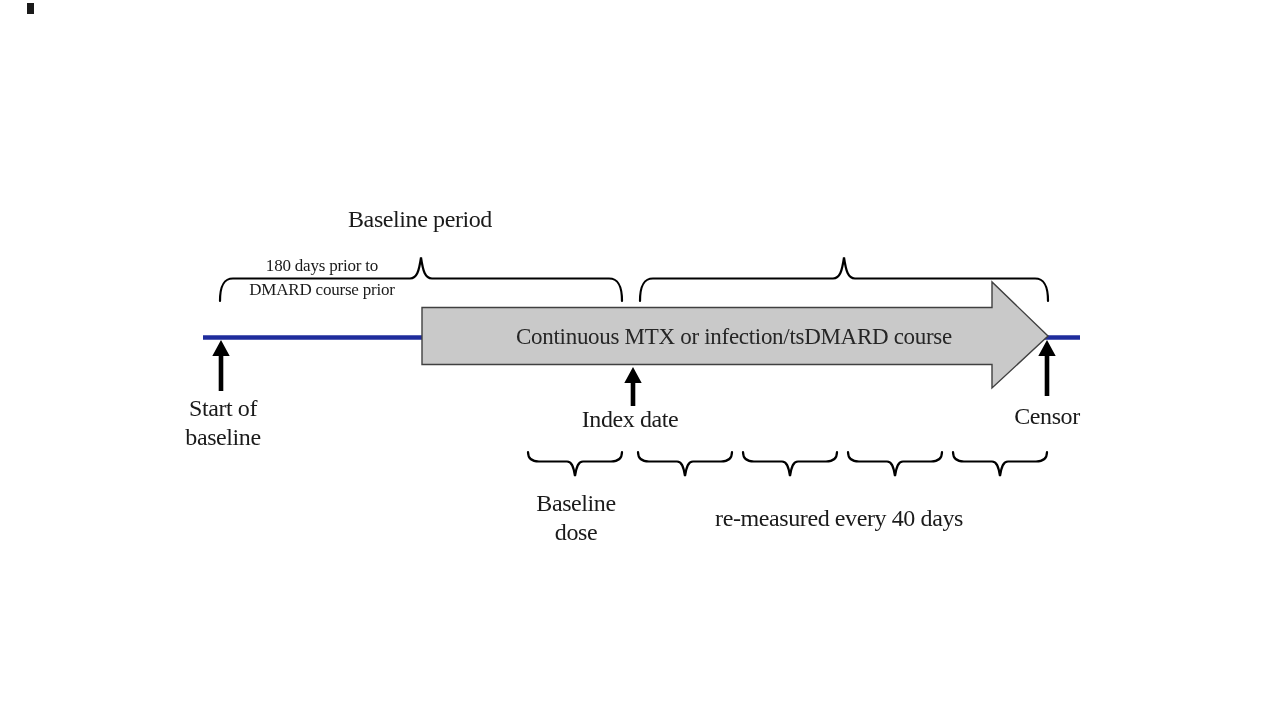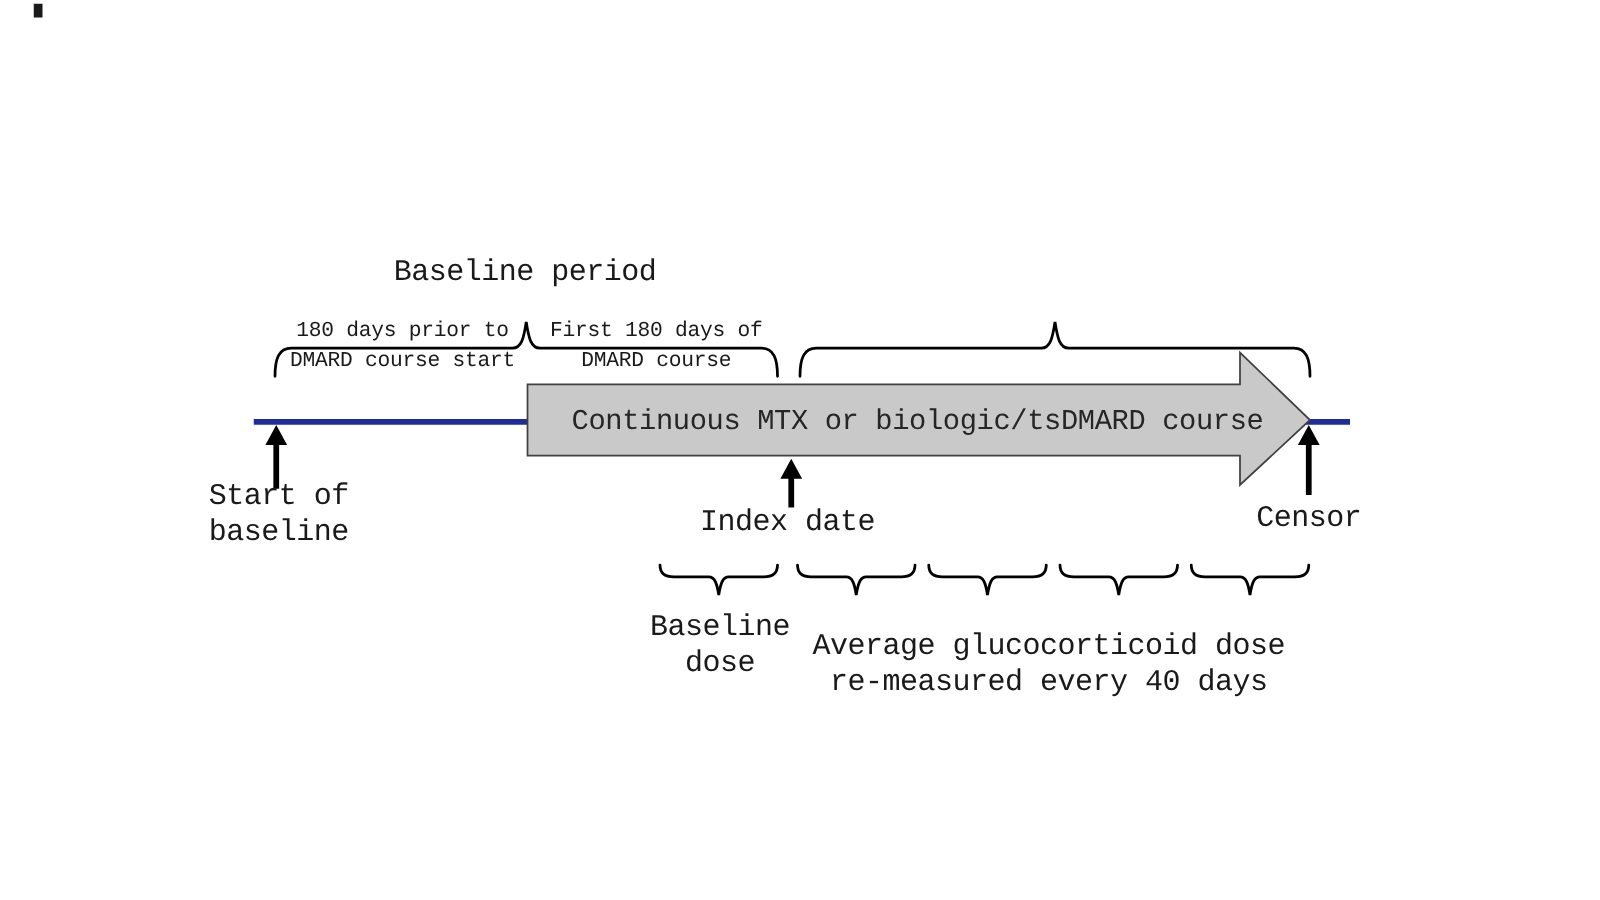--- a/index.html
+++ b/index.html
@@ -1,19 +1,19 @@
 <!DOCTYPE html>
 <html style="--background: #ffffff; --timeline-blue: #1f2c9c; --course-arrow-fill: #c9c9c9; --course-arrow-border: #404040; --brace-black: #000000; --text: #1a1a1a;"><head>
 <meta charset="utf-8">
 <style>
   html,body{margin:0;padding:0;background:#fff;}
   .stage{
     position:relative;width:1280px;height:720px;overflow:hidden;
     background:var(--background,#ffffff);
-    font-family:Liberation Mono, monospace;
+    font-family:Liberation Serif, serif;
     color:var(--text,#1a1a1a);
   }
   svg.layer{position:absolute;left:0;top:0;width:1280px;height:720px;}
   .brace{fill:none;stroke:var(--brace-black,#000);stroke-width:2.2;stroke-linecap:round;}
   .upArrow{fill:var(--brace-black,#000);stroke:none;}
   .timeline{stroke:var(--timeline-blue,#1f2c9c);stroke-width:4.5;fill:none;}
   .courseArrow{fill:var(--course-arrow-fill,#c9c9c9);stroke:var(--course-arrow-border,#404040);stroke-width:1.4;stroke-linejoin:miter;}
   .label{position:absolute;text-align:center;transform:translateX(-50%);white-space:nowrap;}
   .lg{font-size:24px;line-height:28.5px;letter-spacing:-0.4px;}
   .sm{font-size:17px;line-height:23.5px;letter-spacing:-0.2px;}
@@ -49,42 +49,37 @@
     <path class="upArrow" d="M218.7,391 L218.7,356 L212.3,356 L221,340 L229.7,356 L223.3,356 L223.3,391 Z"></path>
     <path class="upArrow" d="M630.7,406 L630.7,383 L624.3,383 L633,367 L641.7,383 L635.3,383 L635.3,406 Z"></path>
     <path class="upArrow" d="M1044.7,396 L1044.7,356 L1038.3,356 L1047,340 L1055.7,356 L1049.3,356 L1049.3,396 Z"></path>
   </svg>
 
   <div class="label lg" style="left:420px;top:205px">Baseline period</div>
 
 
   <div class="label sm" style="left:322px;top:254px">
     <div>180 days prior to</div>
-    <div>DMARD course start</div>
+    <div>DMARD course prior</div>
   </div>
 
-  <div class="label sm" style="left:525px;top:254px">
-    <div>First 180 days of</div>
-    <div>DMARD course</div>
-  </div>
 
-  <div class="course-text" style="left:734px;top:337px">Continuous MTX or biologic/tsDMARD course</div>
+  <div class="course-text" style="left:734px;top:337px">Continuous MTX or infection/tsDMARD course</div>
 
-  <div class="label lg" style="left:223px;top:384px">
+  <div class="label lg" style="left:223px;top:394px">
     <div>Start of</div>
     <div>baseline</div>
   </div>
 
   <div class="label lg" style="left:630px;top:405px">Index date</div>
 
   <div class="label lg" style="left:1047px;top:402px">Censor</div>
 
   <div class="label lg" style="left:576px;top:489px">
     <div>Baseline</div>
     <div>dose</div>
   </div>
 
   <div class="label lg" style="left:839px;top:504px">
-    <div>Average glucocorticoid dose</div>
     <div>re-measured every 40 days</div>
   </div>
 
 </div>
 
 </body></html>

